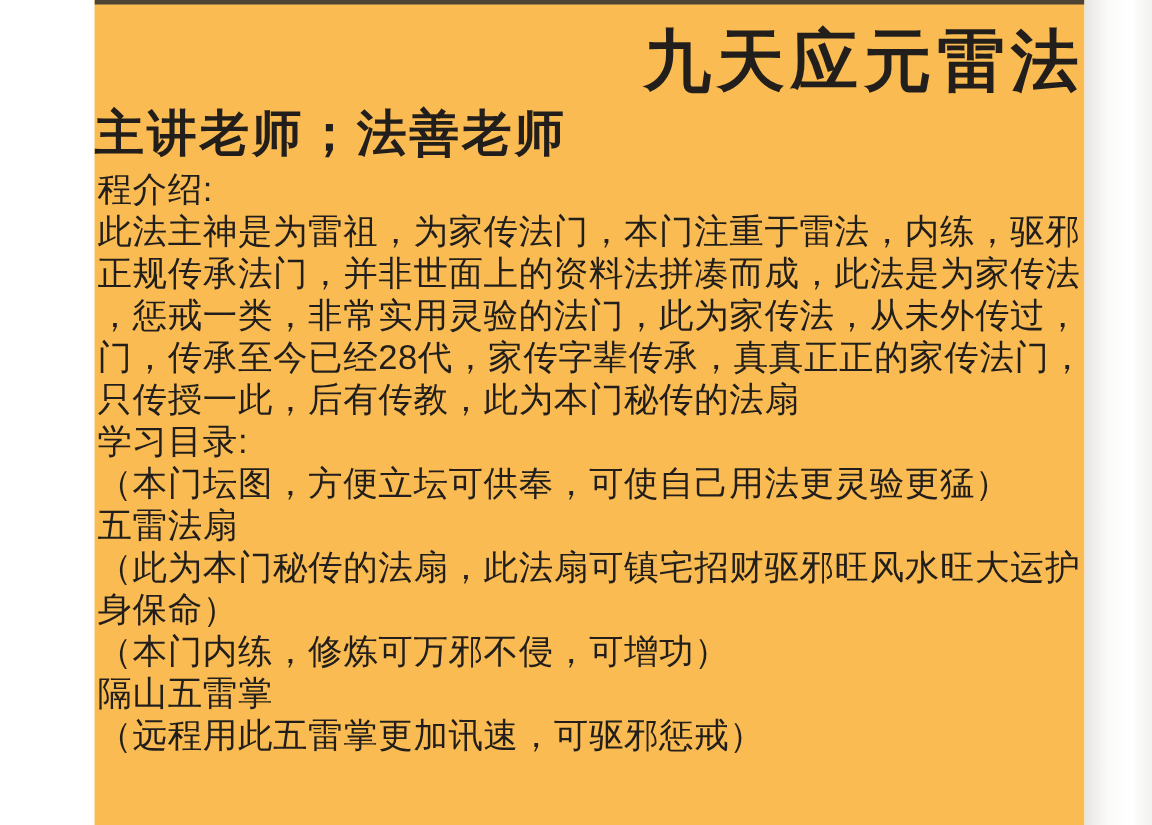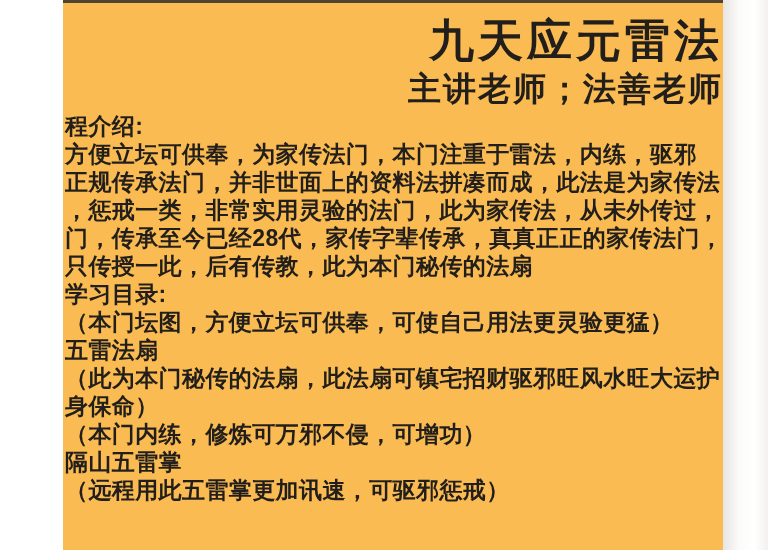--- a/index.html
+++ b/index.html
@@ -55,56 +55,56 @@
     font-weight: 700;
     letter-spacing: 4px;
     color: var(--ink, #211e1b);
     white-space: nowrap;
   }
   .subtitle {
     position: absolute;
     left: 0;
     top: 70px;
     width: 100%;
-    text-align: right;
+    text-align: left;
     font-size: 33px;
     line-height: 38px;
     font-weight: 900;
     letter-spacing: 2px;
     color: var(--ink, #211e1b);
     white-space: nowrap;
   }
   .body-text {
     position: absolute;
     left: 2px;
     top: 112px;
     width: 658px;
     color: var(--ink, #211e1b);
   }
   .text-line {
     font-size: 23px;
     line-height: 28px;
     height: 28px;
-    font-weight: 700;
+    font-weight: 400;
     letter-spacing: 0.4px;
     white-space: nowrap;
   }
 </style>
 </head>
 <body>
 
 <div class="page">
   <div class="panel">
     <div class="top-edge-line"></div>
     <div class="title">九天应元雷法</div>
     <div class="subtitle">主讲老师；法善老师</div>
     <div class="body-text">
 
     <div class="text-line">程介绍:</div>
-        <div class="text-line">方便立坛可供奉，为家传法门，本门注重于雷法，内练，驱邪</div>
+        <div class="text-line">此法主神是为雷祖，为家传法门，本门注重于雷法，内练，驱邪</div>
         <div class="text-line">正规传承法门，并非世面上的资料法拼凑而成，此法是为家传法</div>
         <div class="text-line">，惩戒一类，非常实用灵验的法门，此为家传法，从未外传过，</div>
         <div class="text-line">门，传承至今已经28代，家传字辈传承，真真正正的家传法门，</div>
         <div class="text-line">只传授一此，后有传教，此为本门秘传的法扇</div>
         <div class="text-line">学习目录:</div>
         <div class="text-line">（本门坛图，方便立坛可供奉，可使自己用法更灵验更猛）</div>
         <div class="text-line">五雷法扇</div>
         <div class="text-line">（此为本门秘传的法扇，此法扇可镇宅招财驱邪旺风水旺大运护</div>
         <div class="text-line">身保命）</div>
         <div class="text-line">（本门内练，修炼可万邪不侵，可增功）</div>

